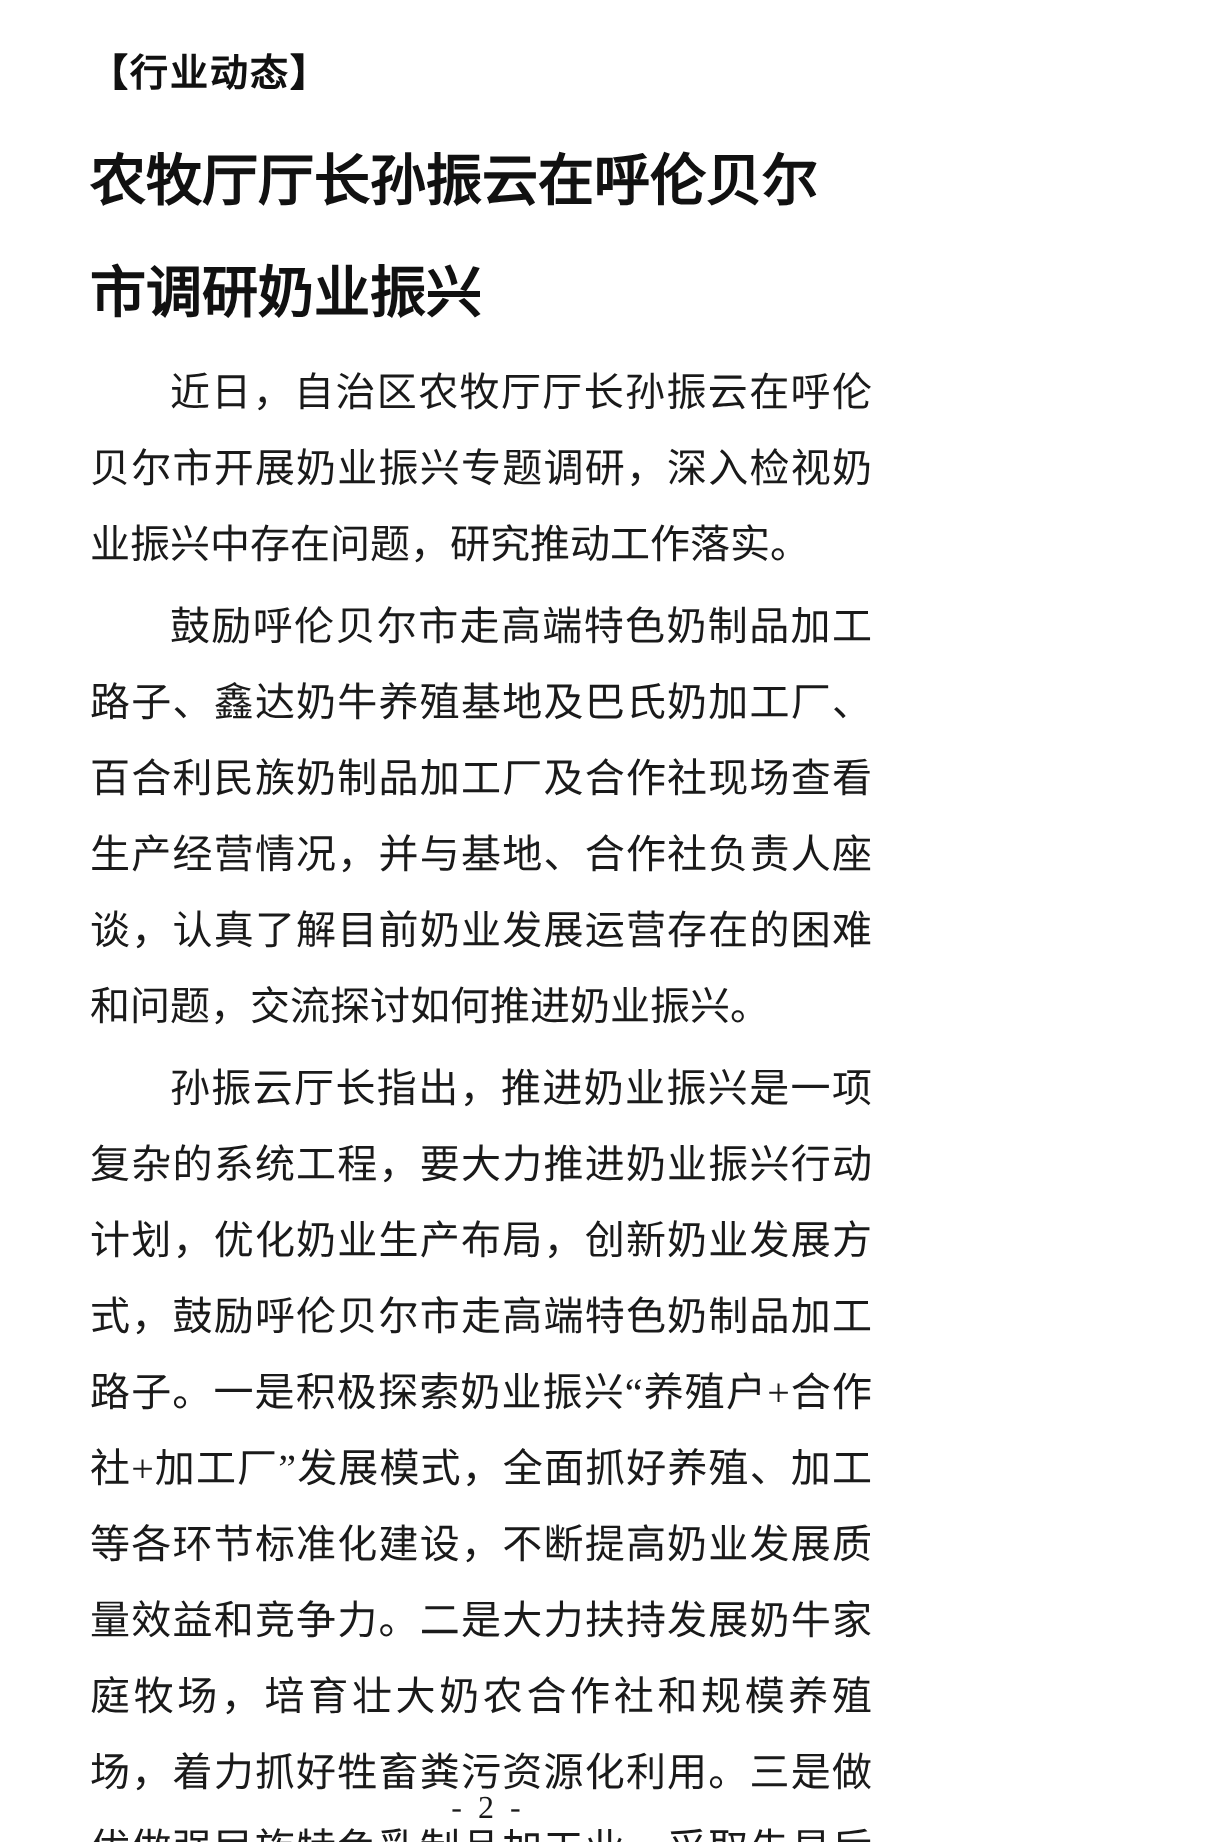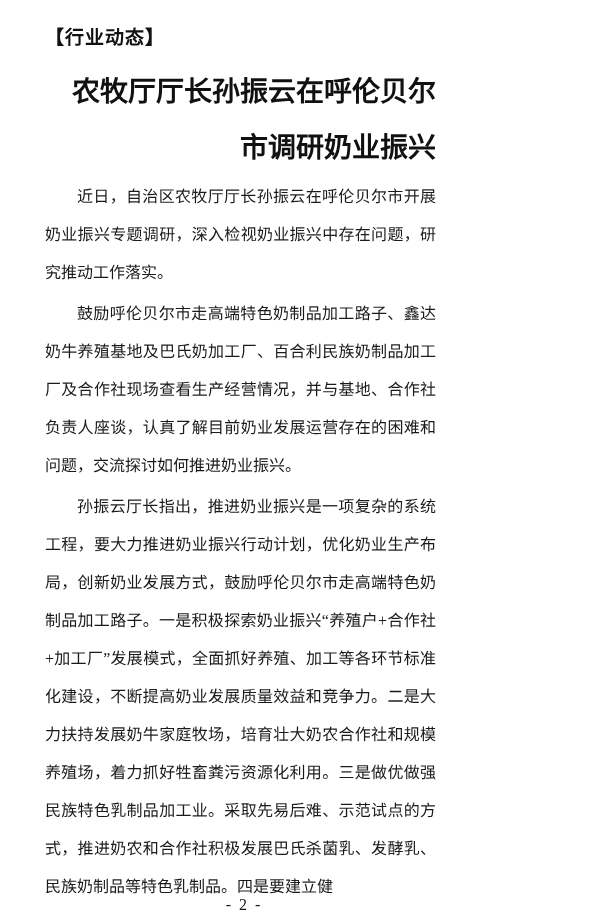--- a/index.html
+++ b/index.html
@@ -20,35 +20,35 @@
   .section-header {
     font-family: "Liberation Sans", "DejaVu Sans", sans-serif;
     font-weight: bold;
     font-size: 19px;
     line-height: 24px;
     letter-spacing: 1px;
     color: #111111;
   }
   .doc-title {
     margin: 14px 0 0 0;
-    text-align: right;
+    text-align: left;
     font-family: "Liberation Serif", "DejaVu Serif", serif;
     font-weight: bold;
     font-size: 28px;
     line-height: 56px;
     color: #111111;
   }
   .doc-body {
     margin-top: 2px;
   }
   .doc-body p {
     margin: 0 0 3px 0;
     text-indent: 2em;
     font-family: "Liberation Serif", "DejaVu Serif", serif;
-    font-size: 16px;
+    font-size: 20px;
     line-height: 38px;
     text-align: justify;
     text-align-last: left;
     color: #1a1a1a;
   }
   .page-number {
     position: absolute;
     left: 0;
     right: 0;
     bottom: 6px;

